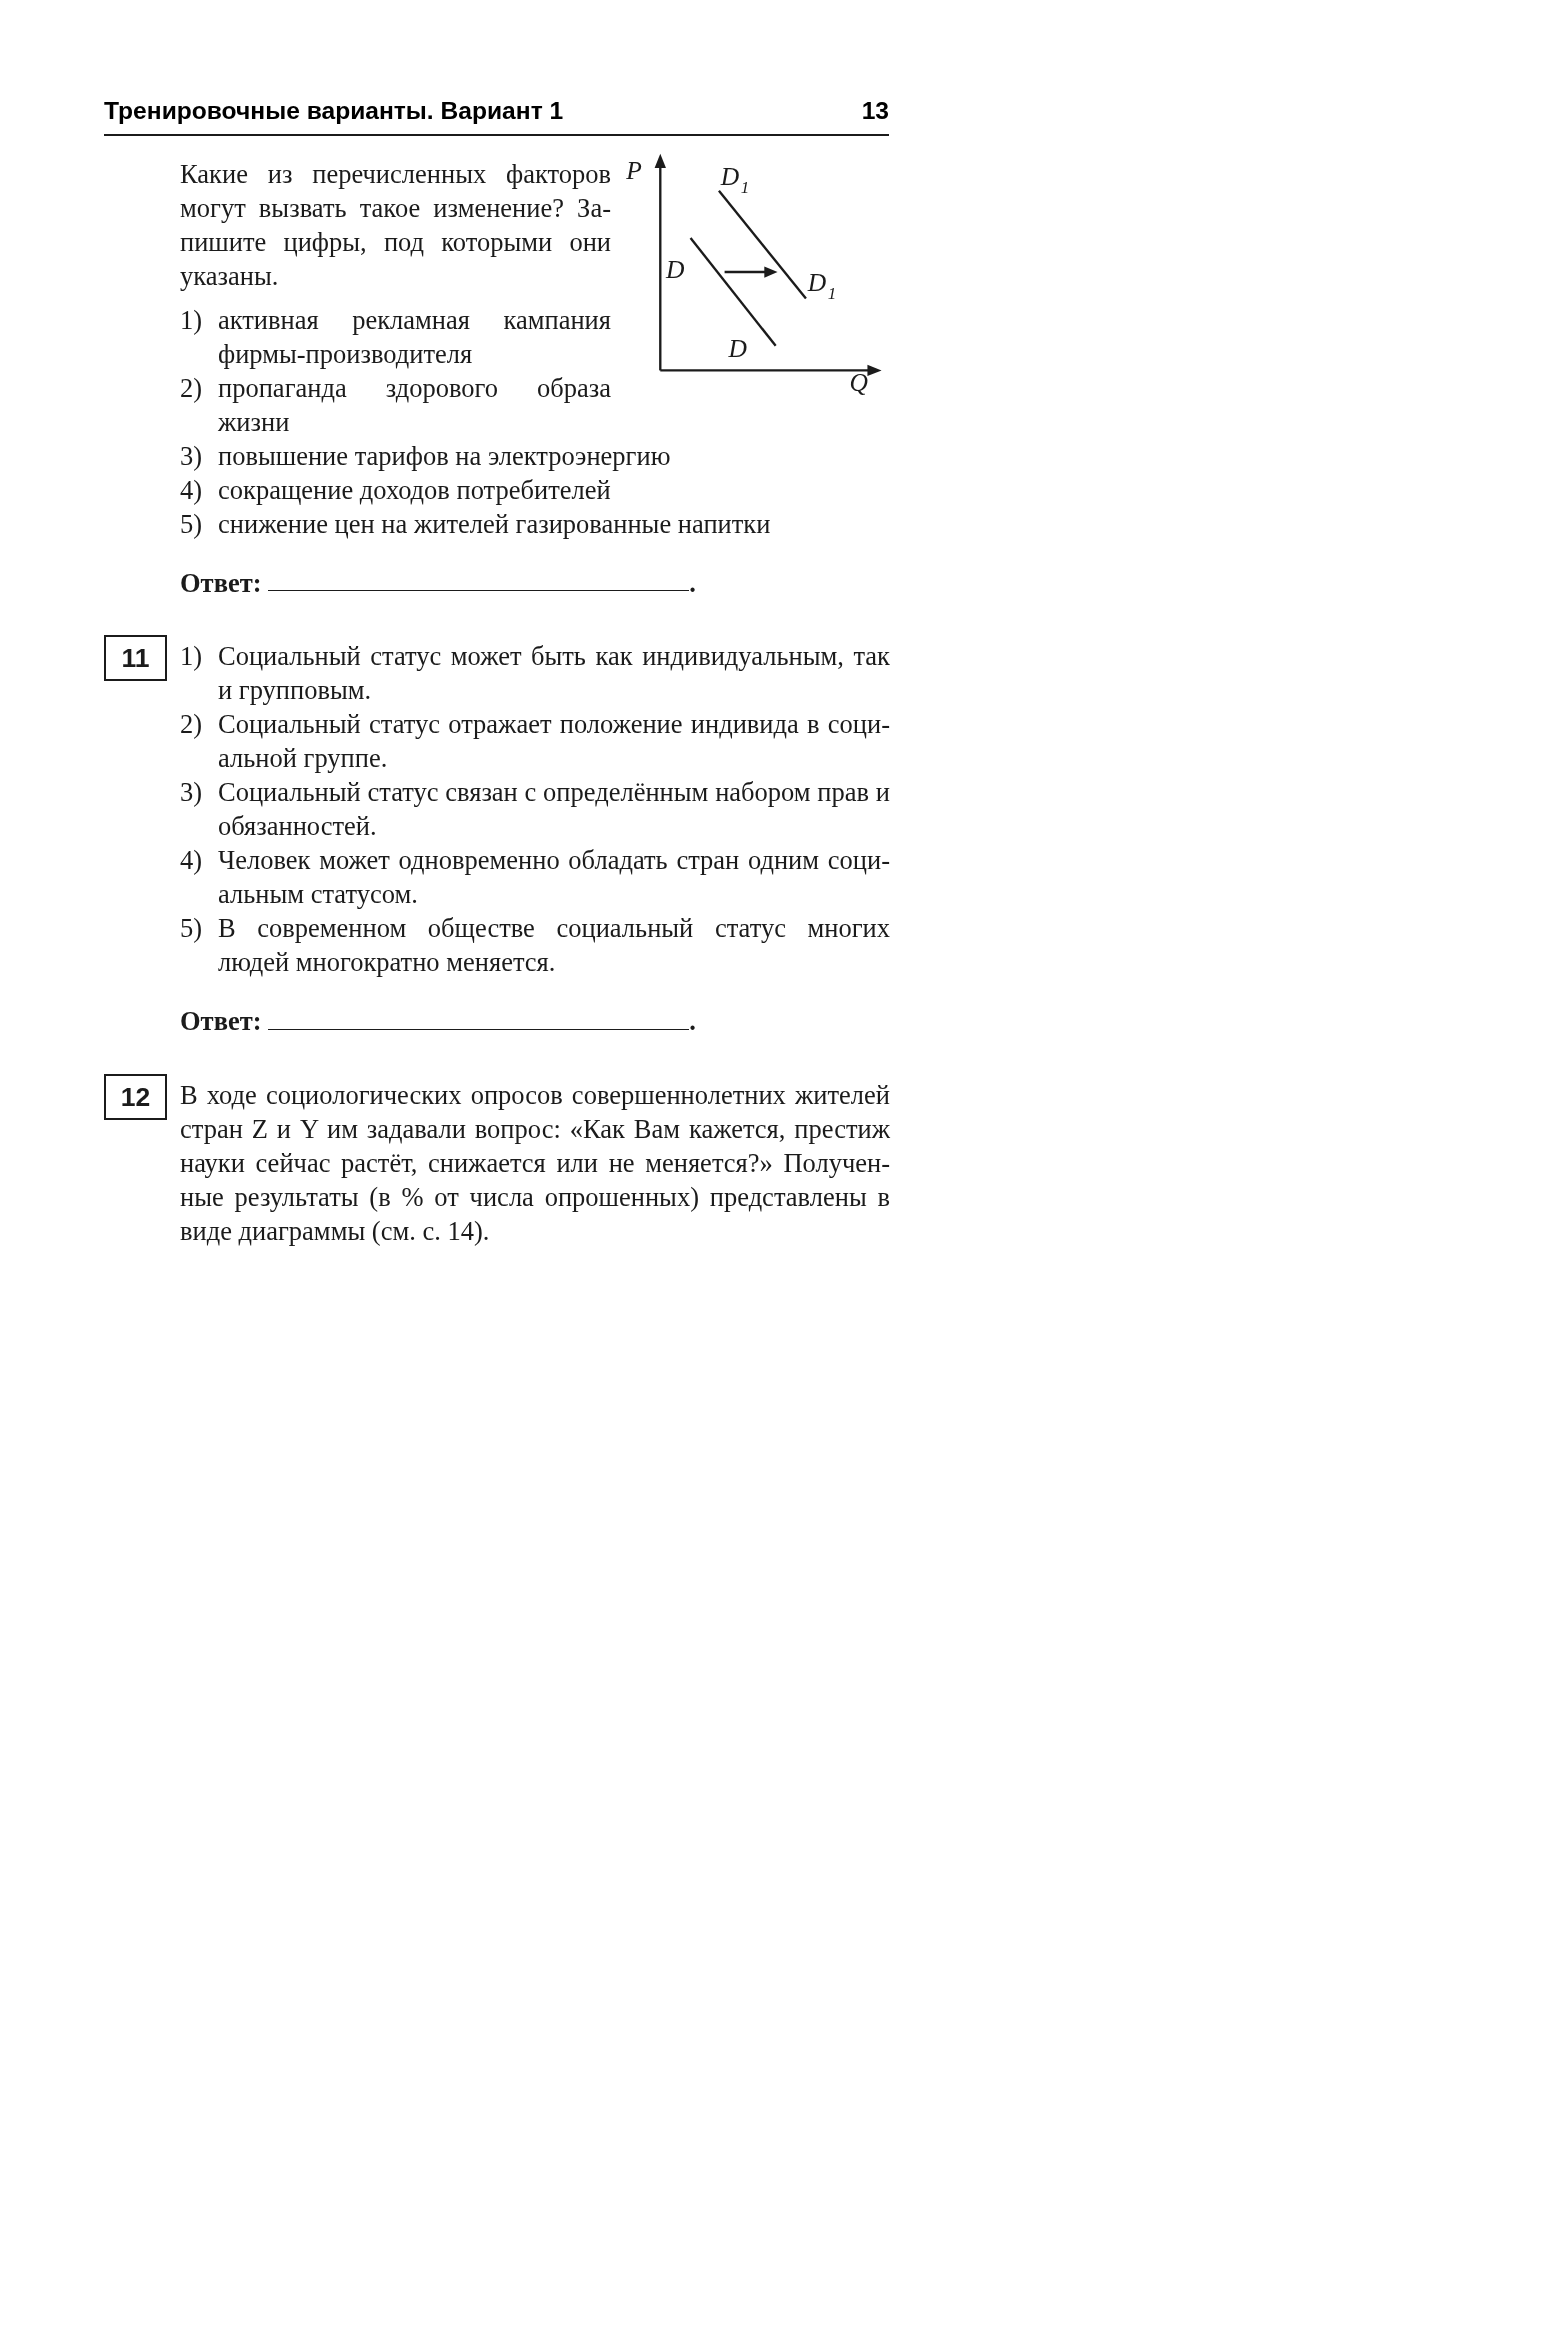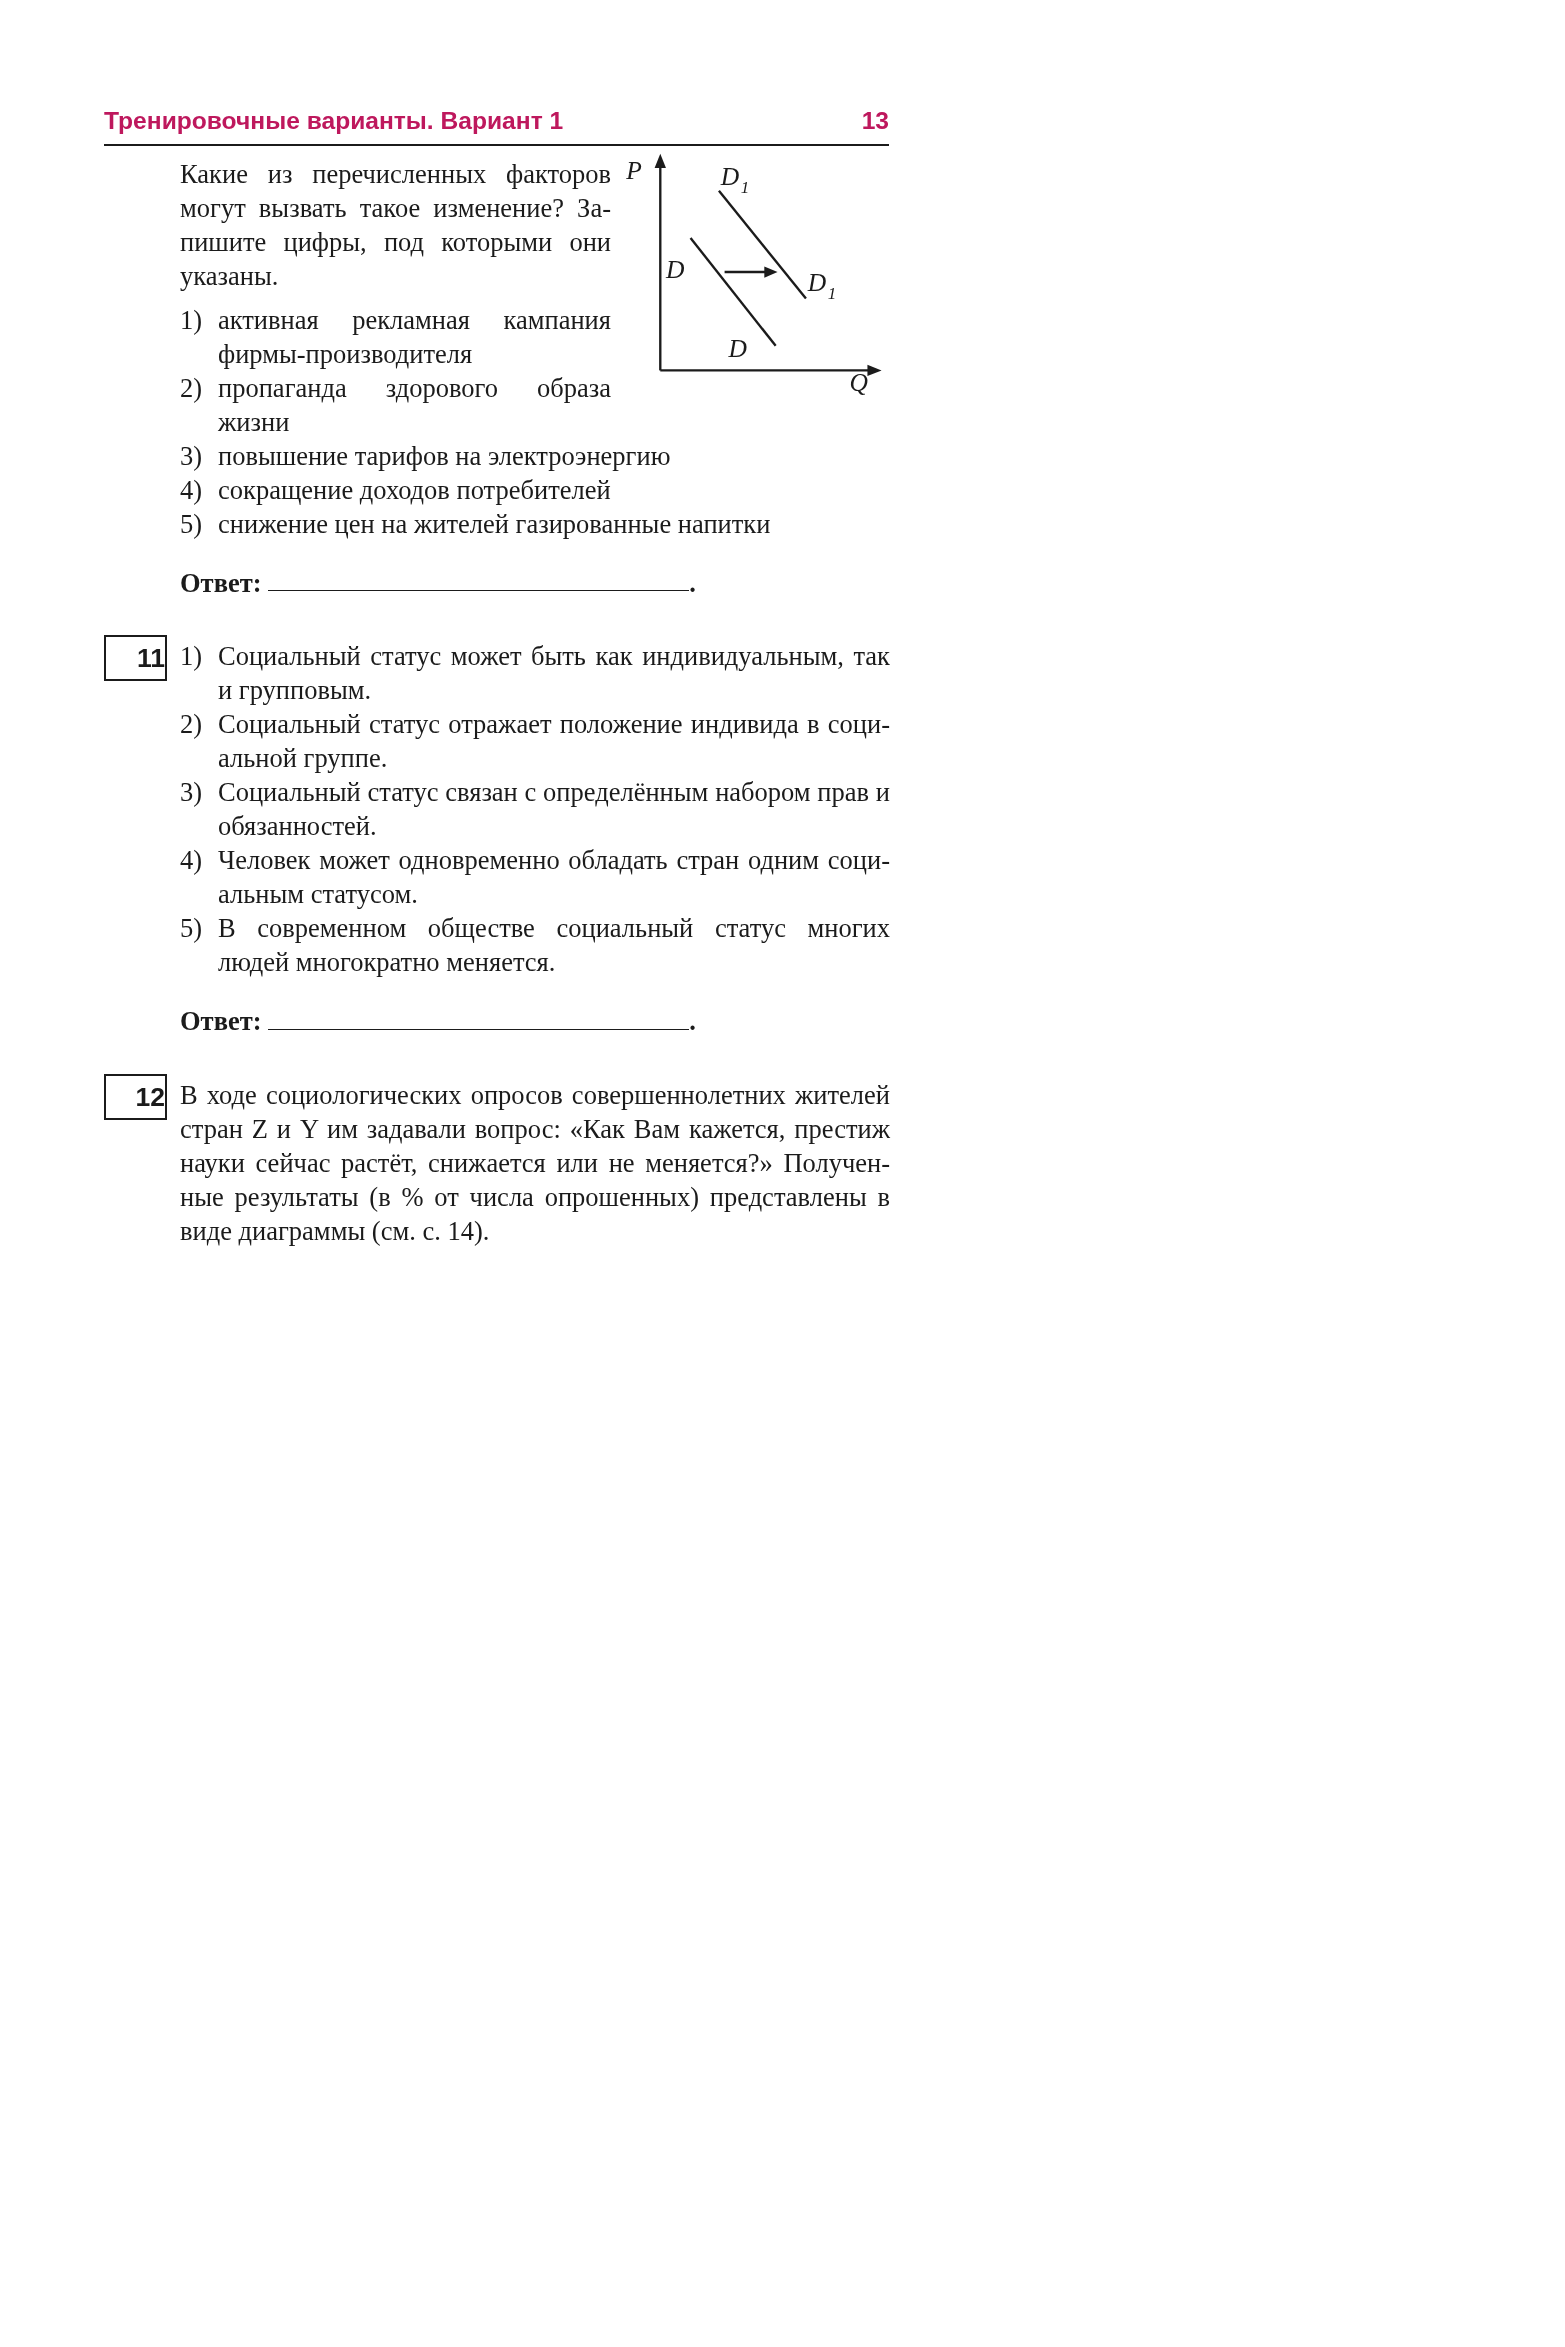--- a/index.html
+++ b/index.html
@@ -10,21 +10,21 @@
     font-family:"Liberation Serif", serif;
     color:#1b1b1b;
     overflow:hidden;
   }
   
   .header{
     position:absolute;left:104px;top:97px;width:785px;
     display:flex;justify-content:space-between;align-items:baseline;
     border-bottom:2.8px solid #1b1b1b;padding-bottom:8.5px;
     font-family:"Liberation Sans", sans-serif;
-    font-weight:700;font-size:24.6px;color:#be185d;margin-top:10px;
+    font-weight:700;font-size:24.6px;color:#000000;
   }
   
   .content{
     position:absolute;left:104px;top:157px;width:785px;
     font-size:26.5px;line-height:34px;
   }
   .qbody-indent{margin-left:76px;width:710px;}
   p{margin:0;}
   .just{text-align:justify;hyphens:manual;}
   .bold{font-weight:400;}
@@ -48,21 +48,21 @@
     border-bottom:1.9px solid #1b1b1b;
     height:26.5px;vertical-align:baseline;
   }
 
   
   .qsec{position:relative;margin-top:40px;}
   .qnum-box{
     position:absolute;left:0;top:-3.8px;
     width:59px;height:42px;
     border:2.4px solid #1b1b1b;
-    display:flex;align-items:center;justify-content:flex-end;
+    display:flex;align-items:center;justify-content:center;
     font-family:"Liberation Sans", sans-serif;
     font-weight:700;font-size:26.5px;
   }
 
   
   .svg-lbl{font-family:"Liberation Serif", serif;font-style:italic;font-size:27px;fill:#1b1b1b;}
   .svg-sub{font-family:"Liberation Serif", serif;font-style:italic;font-size:18px;fill:#1b1b1b;}
 </style>
 </head>
 <body>

